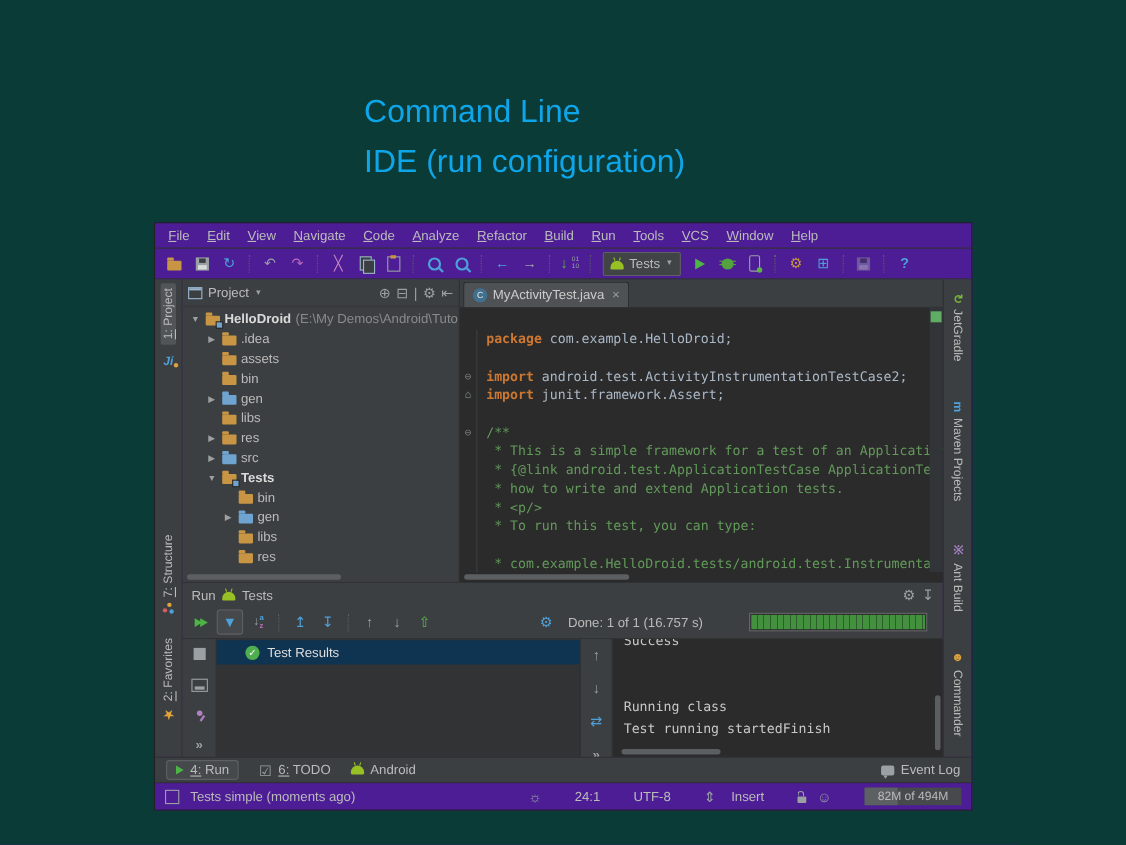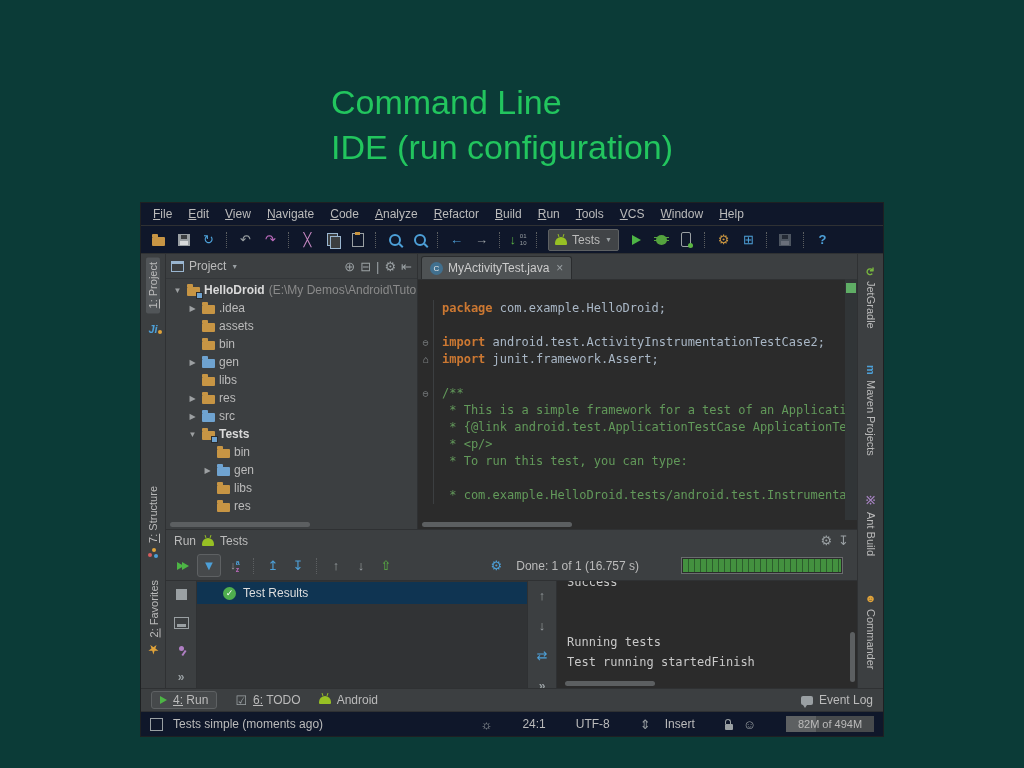--- a/index.html
+++ b/index.html
@@ -1,21 +1,21 @@
 <!DOCTYPE html>
 <html><head>
 <meta charset="utf-8">
 <style>
   html,body{margin:0;padding:0}
   body{width:1024px;height:768px;background:#0b3b37;font-family:"Liberation Sans",sans-serif;overflow:hidden;position:relative}
 
-  .slide-title{position:absolute;left:331px;top:80px;color:#22c55e;font-size:34px;line-height:45px;font-weight:400}
+  .slide-title{position:absolute;left:331px;top:80px;color:#0ea5e9;font-size:29px;line-height:45px;font-weight:400}
 
   
-  .ide{position:absolute;left:140px;top:202px;width:744px;height:535px;background:#0f172a;border:1px solid #1e2022;
+  .ide{position:absolute;left:140px;top:202px;width:744px;height:535px;background:#4c1d95;border:1px solid #1e2022;
        box-sizing:border-box;display:flex;flex-direction:column;color:#bbbbbb;font-size:12px}
 
   .menubar{height:22px;flex:0 0 auto;display:flex;align-items:center;padding-left:4px;border-bottom:1px solid #2f3133}
   .menu-item{padding:0 8px;cursor:default}
   .menu-item::first-letter,.mn::first-letter{text-decoration:underline}
 
   .toolbar{height:27px;flex:0 0 auto;display:flex;align-items:center;padding:0 6px;gap:2px;border-bottom:1px solid #2f3133}
   .tb-btn{width:23px;height:22px;display:flex;align-items:center;justify-content:center;flex:0 0 auto}
   .tb-sep{width:1px;height:16px;border-left:1px dotted #5c5f61;margin:0 4px;flex:0 0 auto}
   .glyph{font-size:13px;line-height:1}
@@ -373,20 +373,21 @@
           </div>
           <div class="code">
               <div class="code-line"><span class="gutter"></span><span class="kw">package </span><span class="pl">com.example.HelloDroid;</span></div>
               <div class="code-line"><span class="gutter"></span></div>
               <div class="code-line"><span class="gutter">⊖</span><span class="kw">import </span><span class="pl">android.test.ActivityInstrumentationTestCase2;</span></div>
               <div class="code-line"><span class="gutter">⌂</span><span class="kw">import </span><span class="pl">junit.framework.Assert;</span></div>
               <div class="code-line"><span class="gutter"></span></div>
               <div class="code-line"><span class="gutter">⊖</span><span class="doc">/**</span></div>
               <div class="code-line"><span class="gutter"></span><span class="doc"> * This is a simple framework for a test of an Application</span></div>
               <div class="code-line"><span class="gutter"></span><span class="doc"> * {@link android.test.ApplicationTestCase ApplicationTes</span></div>
+              <div class="code-line"><span class="gutter"></span><span class="doc"> * how to write and extend Application tests.</span></div>
               <div class="code-line"><span class="gutter"></span><span class="doc"> * &lt;p/&gt;</span></div>
               <div class="code-line"><span class="gutter"></span><span class="doc"> * To run this test, you can type:</span></div>
               <div class="code-line"><span class="gutter"></span></div>
               <div class="code-line"><span class="gutter"></span><span class="doc"> * com.example.HelloDroid.tests/android.test.Instrumentat</span></div>
             </div>
           <div class="ed-scroll hscroll">
             <span class="thumb-h" style="left:4px;width:150px"></span>
           </div>
           <div class="err-col">
             <span class="mark-green"></span>
@@ -464,21 +465,21 @@
             <span class="glyph g-gray">↑</span>
             <span class="glyph g-gray">↓</span>
             <span class="glyph g-blue">⇄</span>
             <span class="chev">»</span>
           </div>
           <div class="rc-console">
             <div class="console-inner">
                 <div class="console-line">Success</div>
                 <div class="console-line"></div>
                 <div class="console-line"></div>
-                <div class="console-line">Running tests</div>
+                <div class="console-line">Running class</div>
                 <div class="console-line">Test running startedFinish</div>
               </div>
             <span class="thumb-v"></span>
             <span class="con-hthumb"></span>
           </div>
         </div>
       </div>
     </div>
 
     <div class="stripe stripe-right">

